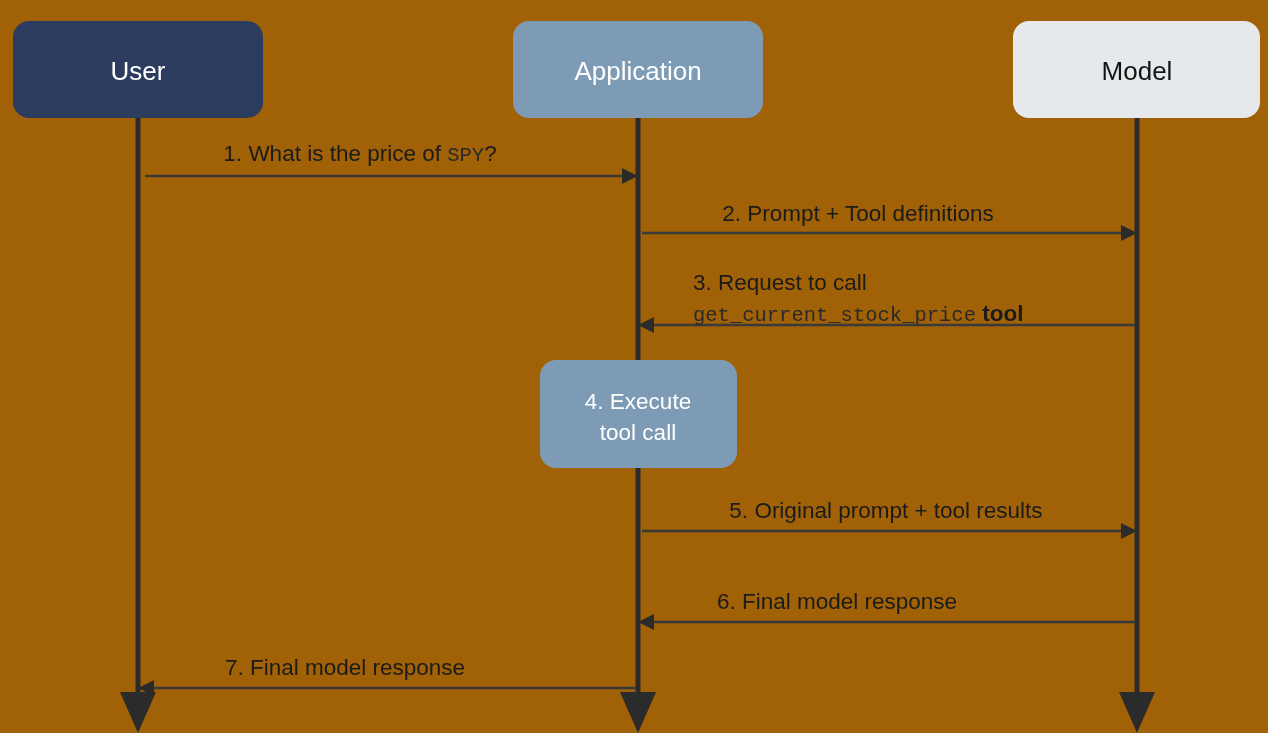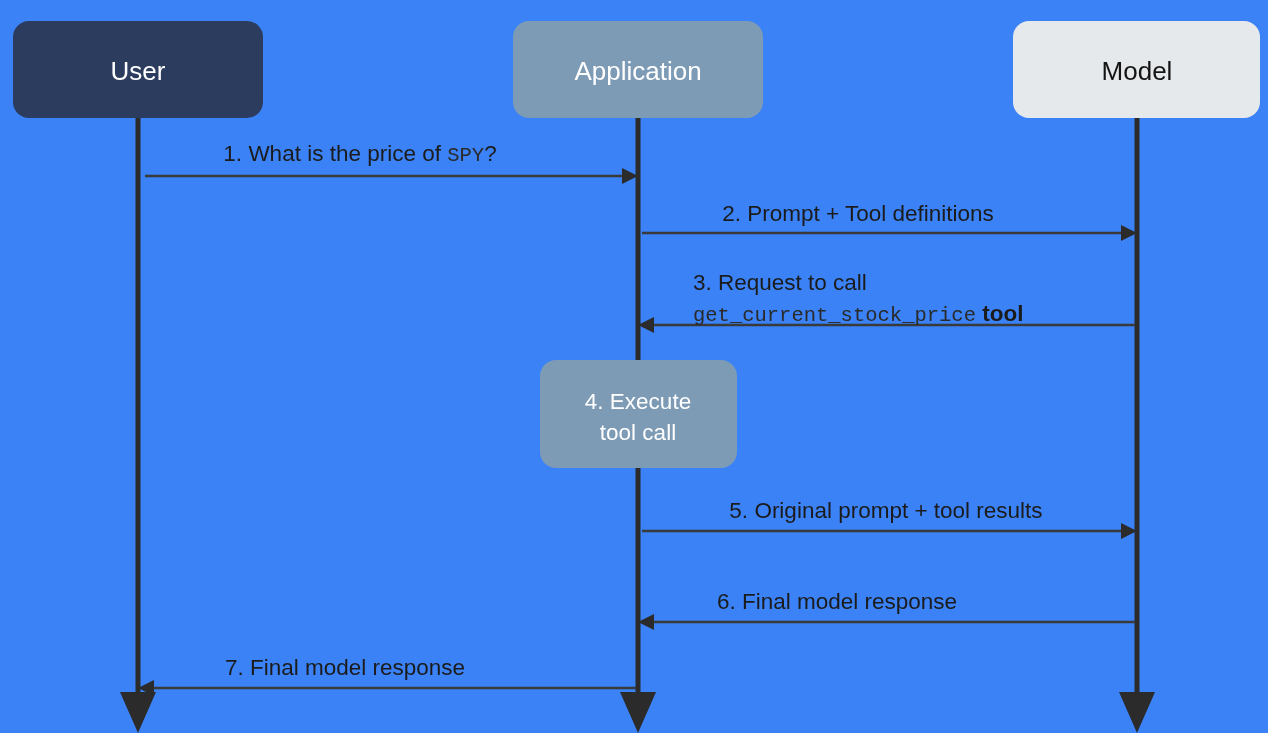--- a/index.html
+++ b/index.html
@@ -8,21 +8,21 @@
     background: #ffffff;
   }
   body {
     font-family: "Liberation Sans", sans-serif;
     -webkit-font-smoothing: antialiased;
   }
   #diagram-root {
     position: relative;
     width: 1268px;
     height: 733px;
-    background: #3b82f6;
+    background: #a16207;
     overflow: hidden;
   }
   #diagram-svg {
     position: absolute;
     top: 0;
     left: 0;
     width: 1268px;
     height: 733px;
   }
   .actor-label {

